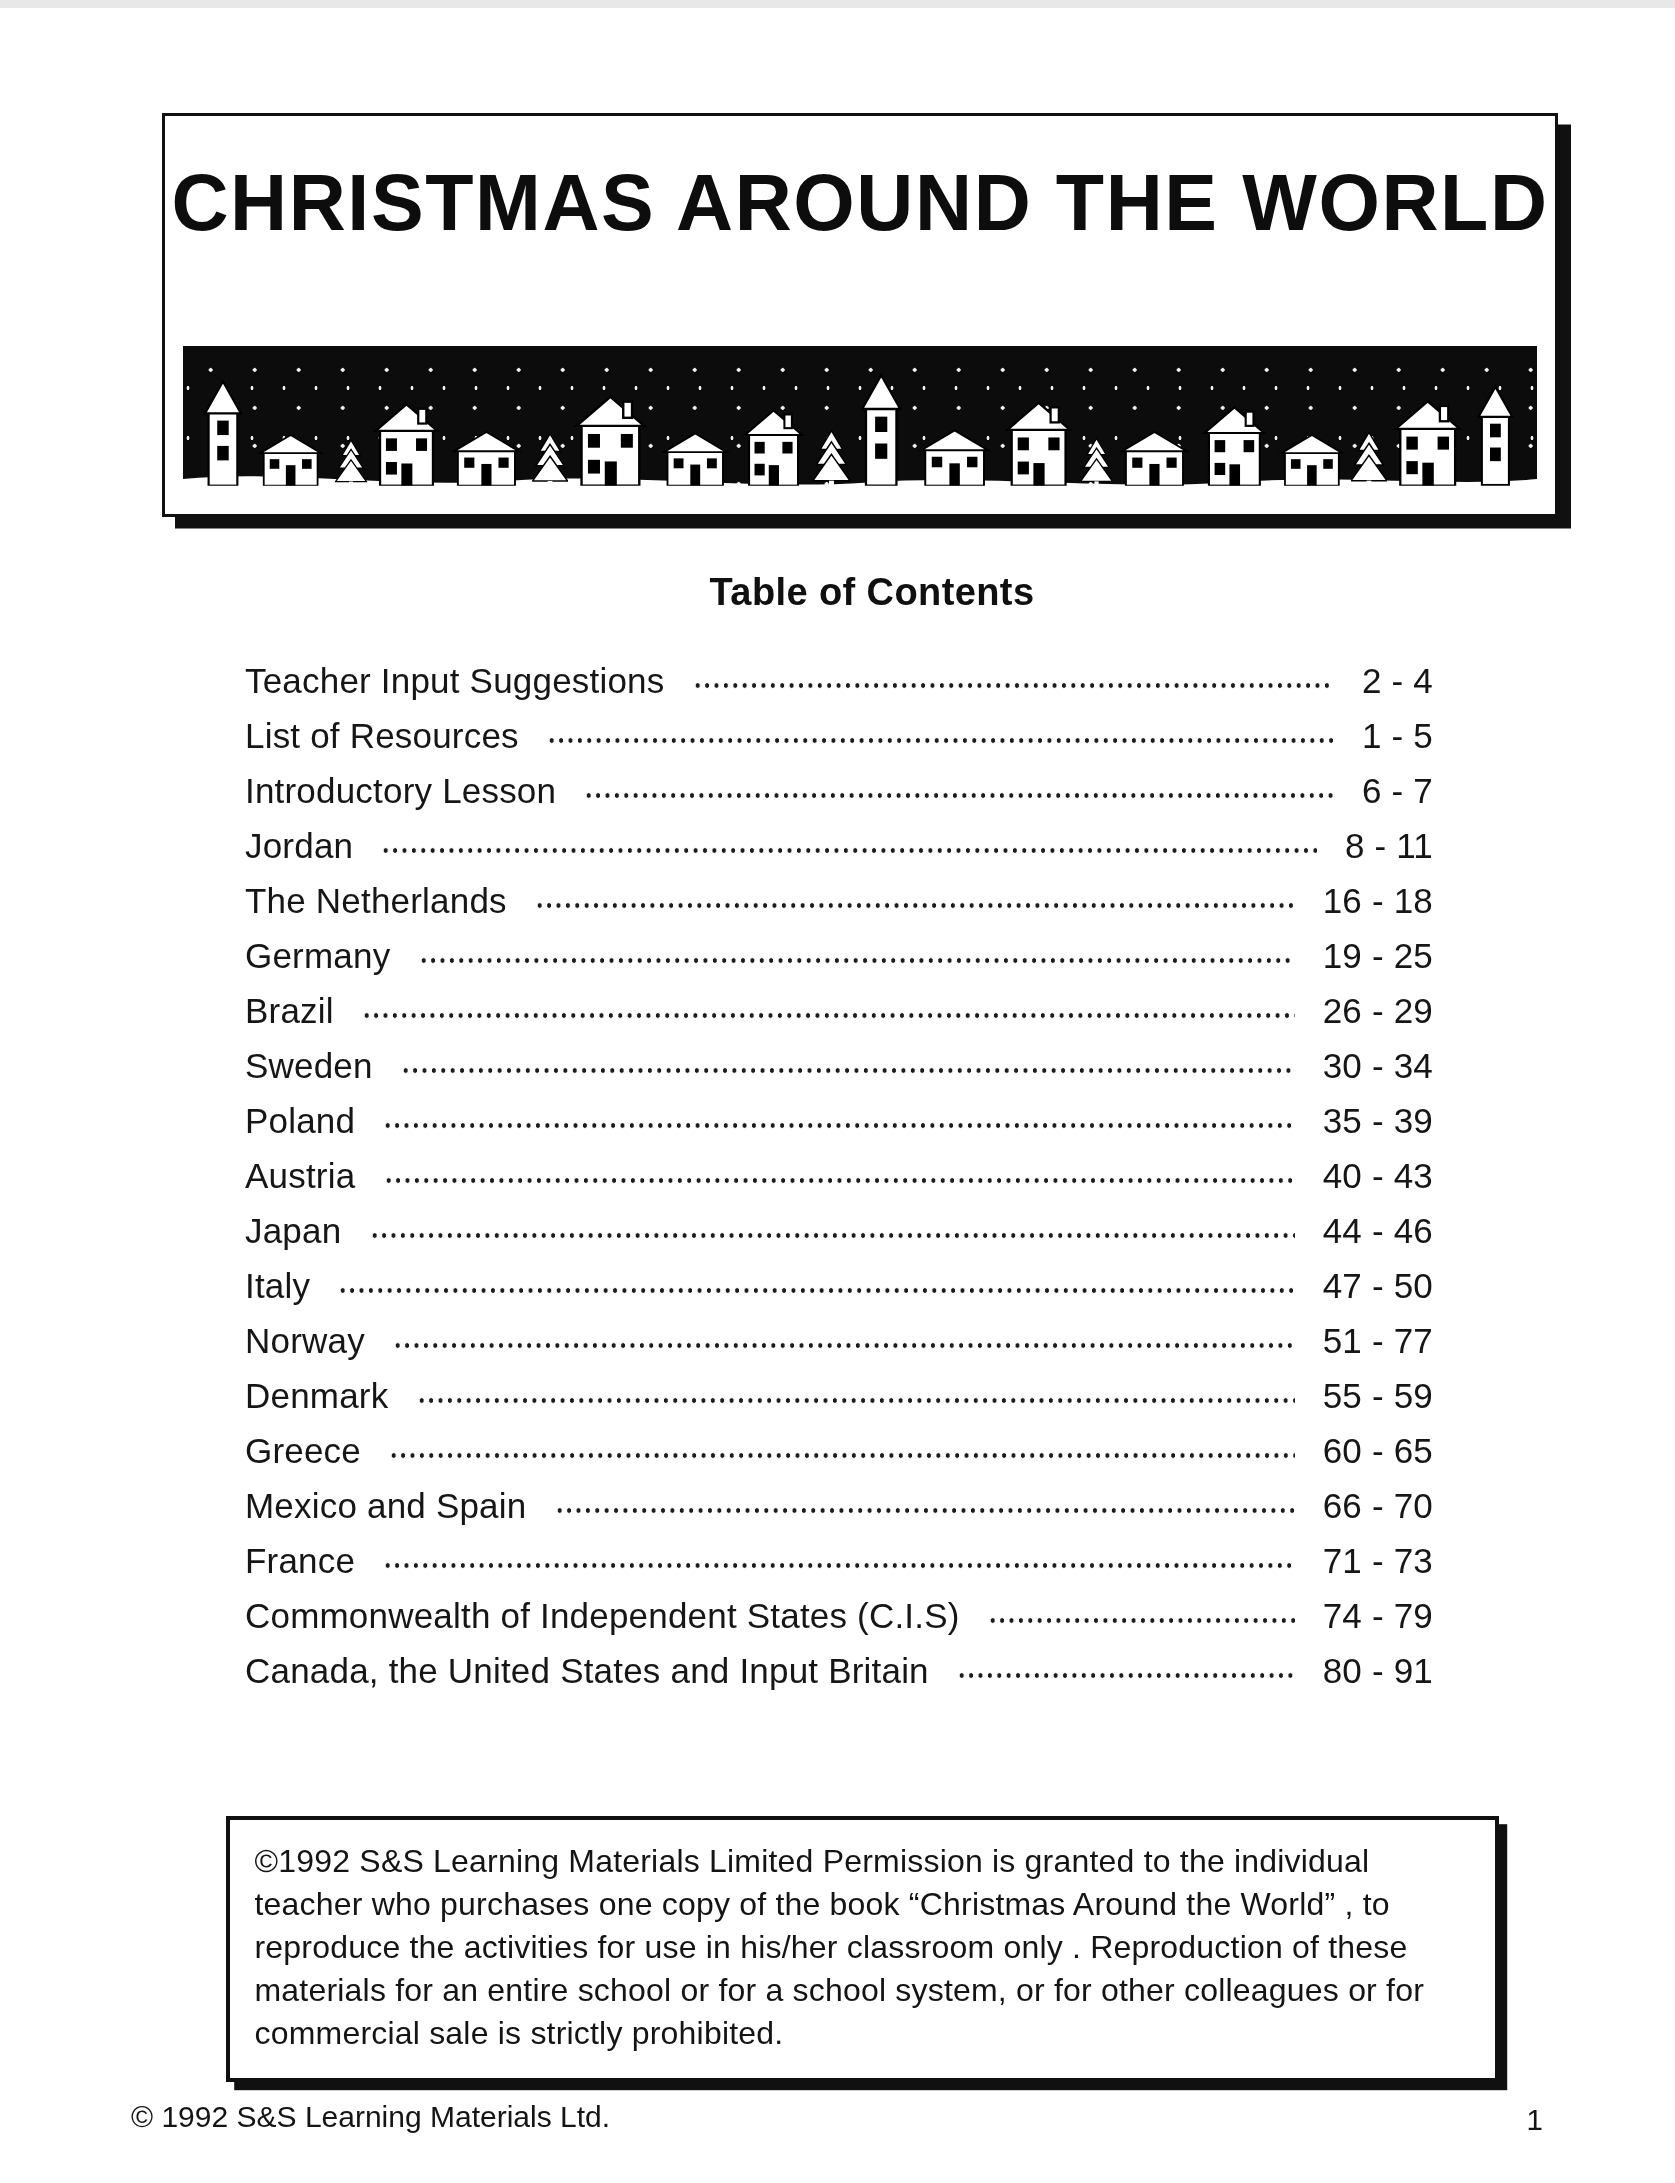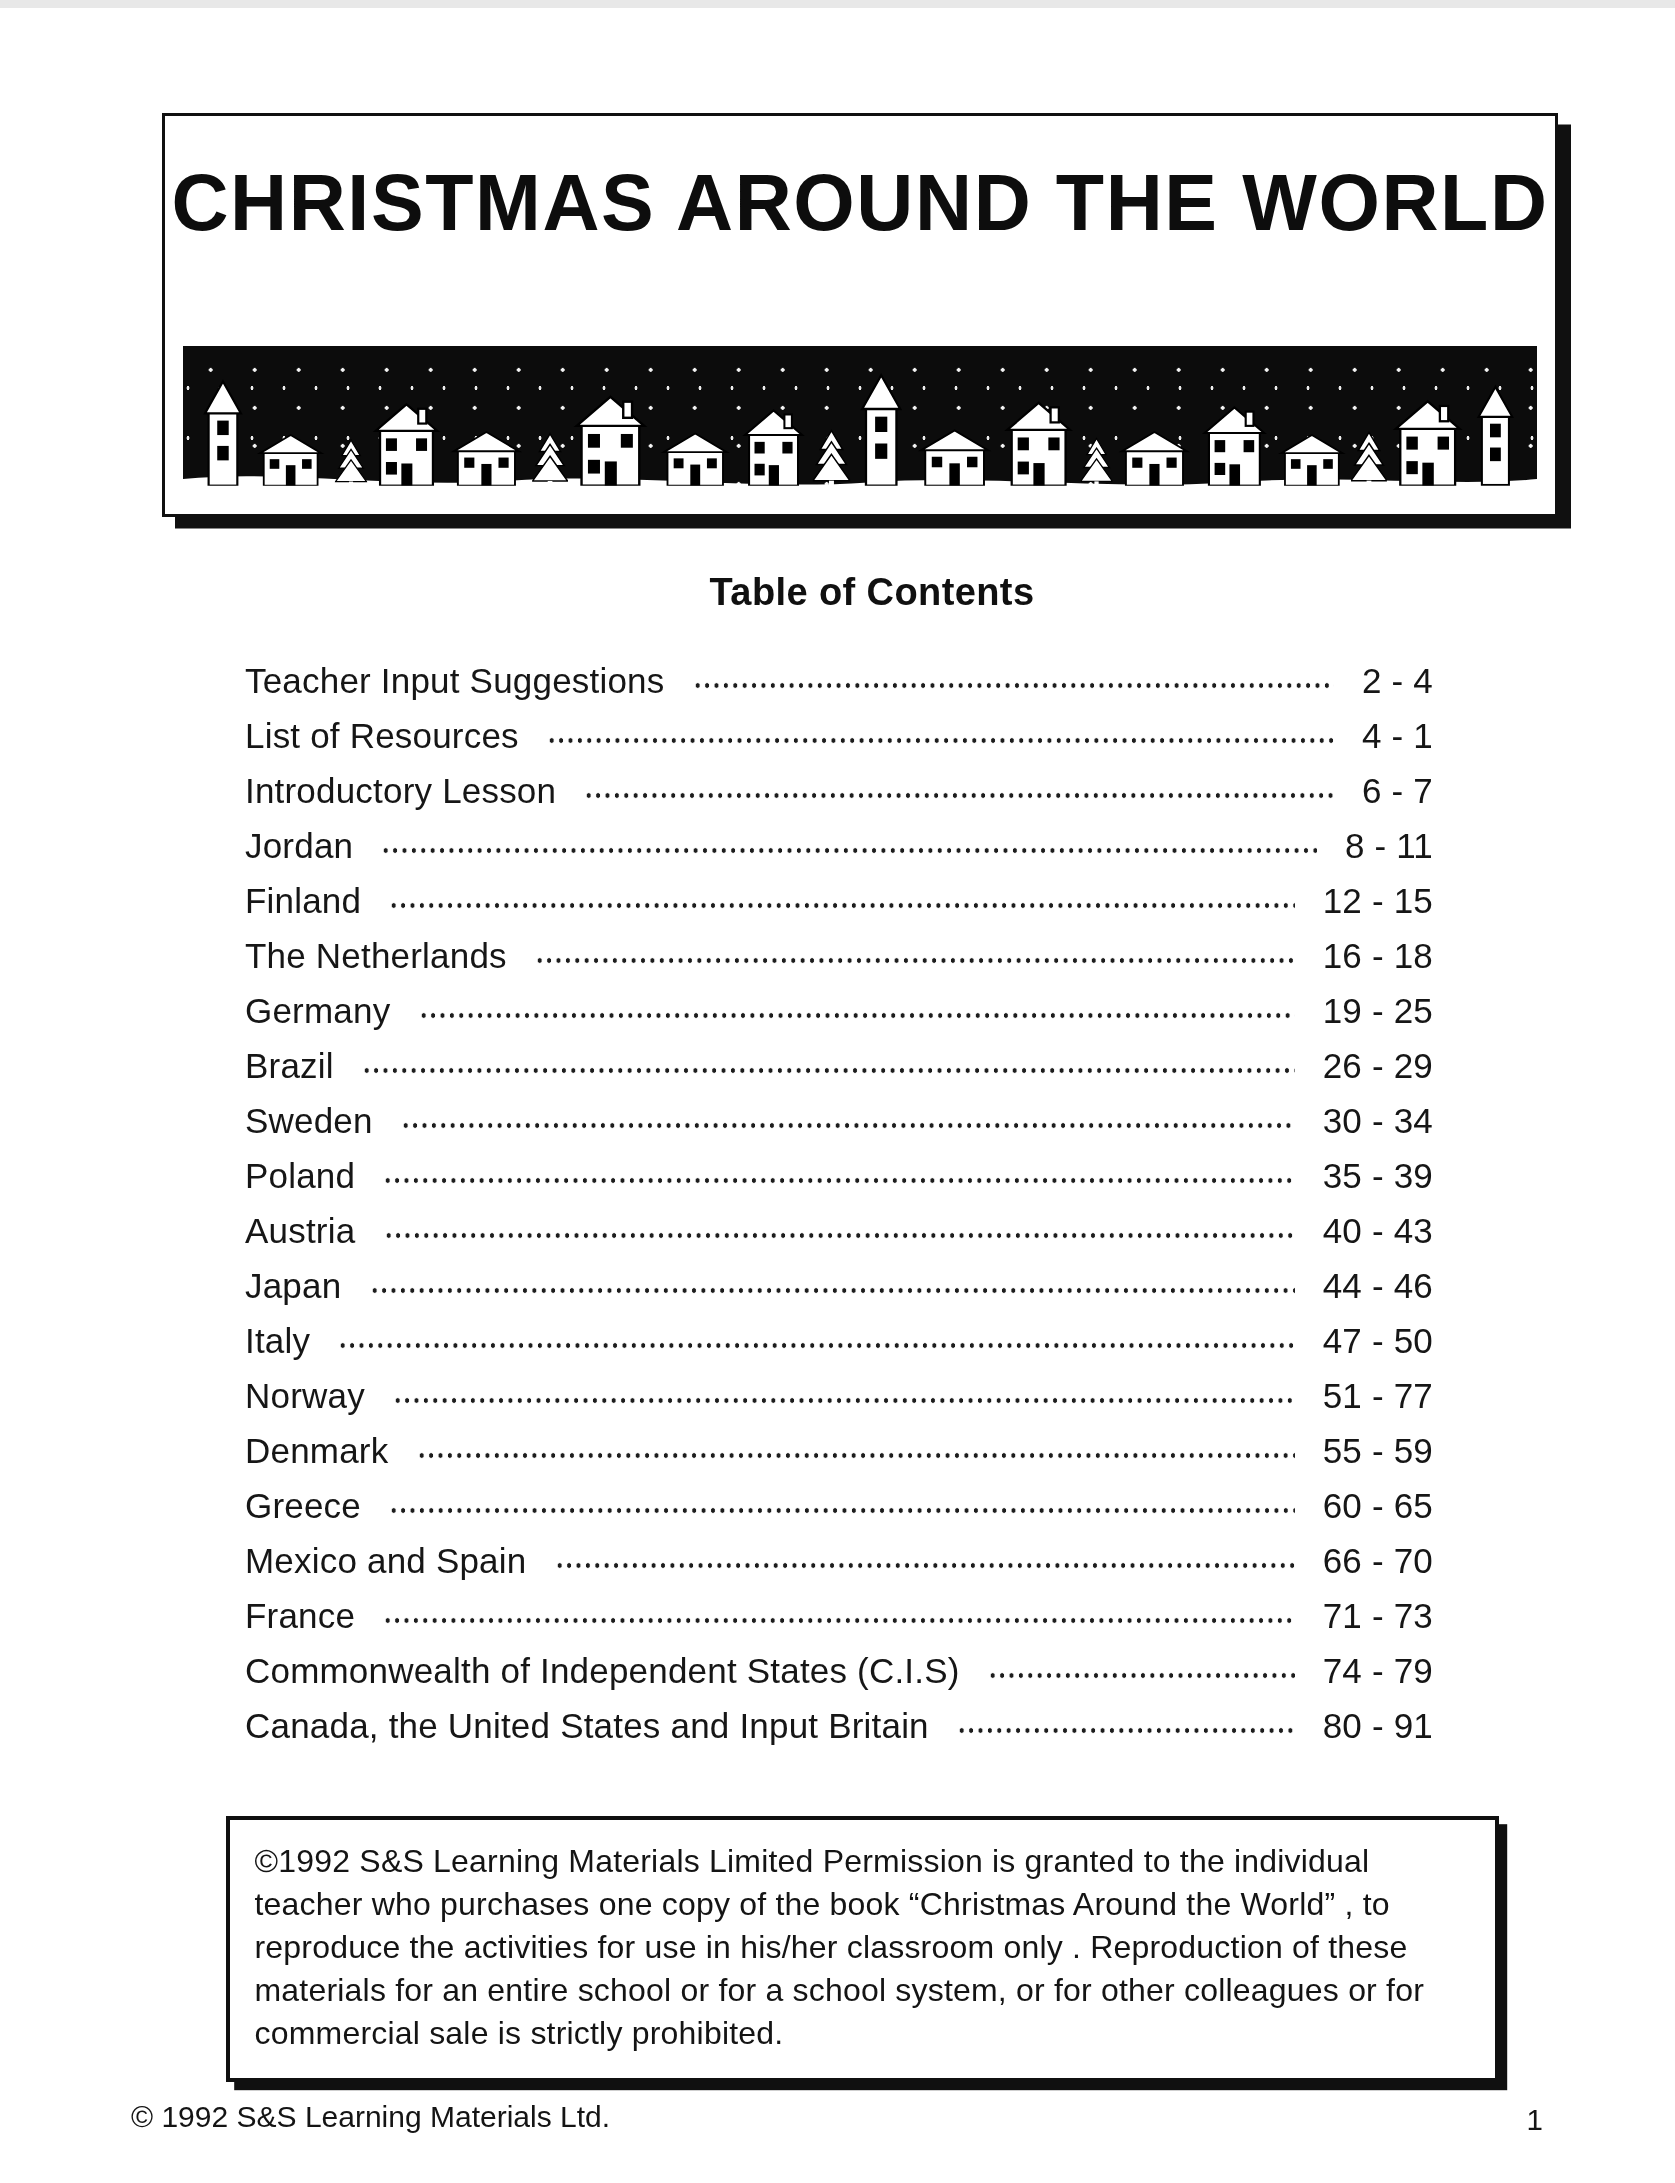--- a/index.html
+++ b/index.html
@@ -133,40 +133,35 @@
 
       <div class="toc-row">
         <span class="toc-label">Teacher Input Suggestions</span>
         <span class="leader"></span>
         <span class="toc-pages">2 - 4</span>
       </div>
 
       <div class="toc-row">
         <span class="toc-label">List of Resources</span>
         <span class="leader"></span>
-        <span class="toc-pages">4 - 1</span>
+        <span class="toc-pages">1 - 5</span>
       </div>
 
       <div class="toc-row">
         <span class="toc-label">Introductory Lesson</span>
         <span class="leader"></span>
         <span class="toc-pages">6 - 7</span>
       </div>
 
       <div class="toc-row">
         <span class="toc-label">Jordan</span>
         <span class="leader"></span>
         <span class="toc-pages">8 - 11</span>
       </div>
 
-      <div class="toc-row">
-        <span class="toc-label">Finland</span>
-        <span class="leader"></span>
-        <span class="toc-pages">12 - 15</span>
-      </div>
 
       <div class="toc-row">
         <span class="toc-label">The Netherlands</span>
         <span class="leader"></span>
         <span class="toc-pages">16 - 18</span>
       </div>
 
       <div class="toc-row">
         <span class="toc-label">Germany</span>
         <span class="leader"></span>

